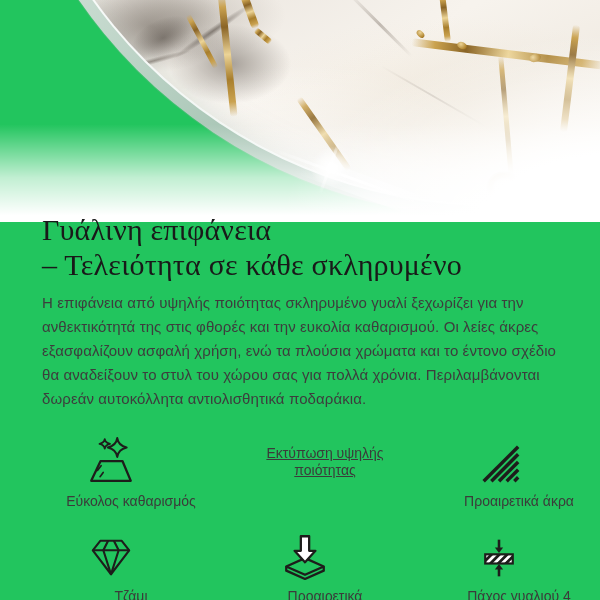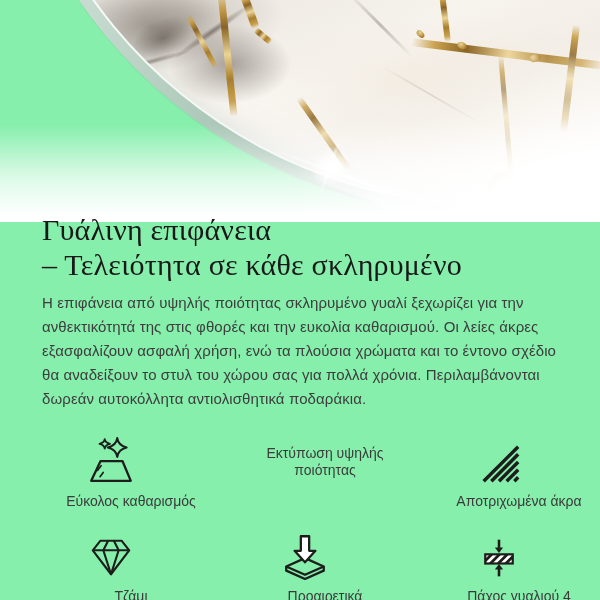--- a/index.html
+++ b/index.html
@@ -1,19 +1,19 @@
 <!DOCTYPE html>
 <html lang="el"><head>
 <meta charset="utf-8">
 <style>
   * { margin:0; padding:0; box-sizing:border-box; }
   html,body { background:#fff; }
   .page {
     position:relative; width:600px; height:600px; overflow:hidden;
-    background:#86efac; font-family:"Liberation Sans","DejaVu Sans",sans-serif;
+    background:#22c55e; font-family:"Liberation Sans","DejaVu Sans",sans-serif;
   }
 
   
   .hero { position:relative; width:600px; height:222px; overflow:hidden; }
   .disc-edge {
     position:absolute; left:-10px; top:-787px; width:1004px; height:1004px;
     border-radius:50%;
     background:linear-gradient(115deg,#f0f5f1 0%,#cfe0d6 28%,#9bbcaa 52%,#8fb2a1 62%,#bad3c7 78%,#e2ece6 96%);
     box-shadow:0 0 0 1px rgba(150,175,160,.25);
   }
@@ -100,21 +100,21 @@
 
   
   .features {
     margin:26px 4px 0 14px;
     display:grid; grid-template-columns:1fr 1fr 1fr; row-gap:22px;
   }
   .cell { display:flex; flex-direction:column; align-items:center; text-align:center; }
   .icon-box { height:48px; display:flex; align-items:flex-end; justify-content:center; }
   .icon-box svg { display:block; }
   .caption { margin-top:8px; font-size:14px; line-height:17px; color:#3b3b3a;padding-left:40px; }
-  .w170 { max-width:170px; } .w180 { max-width:180px; } .w130 { max-width:130px; } .w175 { max-width:175px; }
+  .w170 { max-width:170px; } .w180 { max-width:180px;text-decoration:underline; } .w130 { max-width:130px; } .w175 { max-width:175px; }
   .svg-label { font-family:"Liberation Sans","DejaVu Sans",sans-serif; fill:#1d1d1b; }
 </style>
 </head>
 <body>
 
 <div class="page">
 
   <div class="hero">
     <div class="disc-edge">
       <div class="disc-face">
@@ -181,21 +181,21 @@
     <div class="cell">
       <div class="icon-box">
         <svg width="46" height="46" viewBox="0 0 48 48" stroke="#1d1d1b" stroke-width="3.6">
           <line x1="8" y1="44" x2="44" y2="8"></line>
           <line x1="16" y1="44" x2="44" y2="16"></line>
           <line x1="24" y1="44" x2="44" y2="24"></line>
           <line x1="32" y1="44" x2="44" y2="32"></line>
           <line x1="40" y1="44" x2="44" y2="40"></line>
         </svg>
       </div>
-      <div class="caption w170">Αποτριχωμένα άκρα</div>
+      <div class="caption w170">Προαιρετικά άκρα</div>
     </div>
 
     <div class="cell">
       <div class="icon-box">
         <svg width="48" height="46" viewBox="0 0 48 48" fill="none" stroke="#1d1d1b" stroke-width="2.2" stroke-linejoin="round">
           <path d="M13 7 H35 L43 17 L24 42 L5 17 Z"></path>
           <path d="M5 17 H43"></path>
           <path d="M21 7 L16 17 L24 42 L32 17 L27 7"></path>
         </svg>
       </div>

